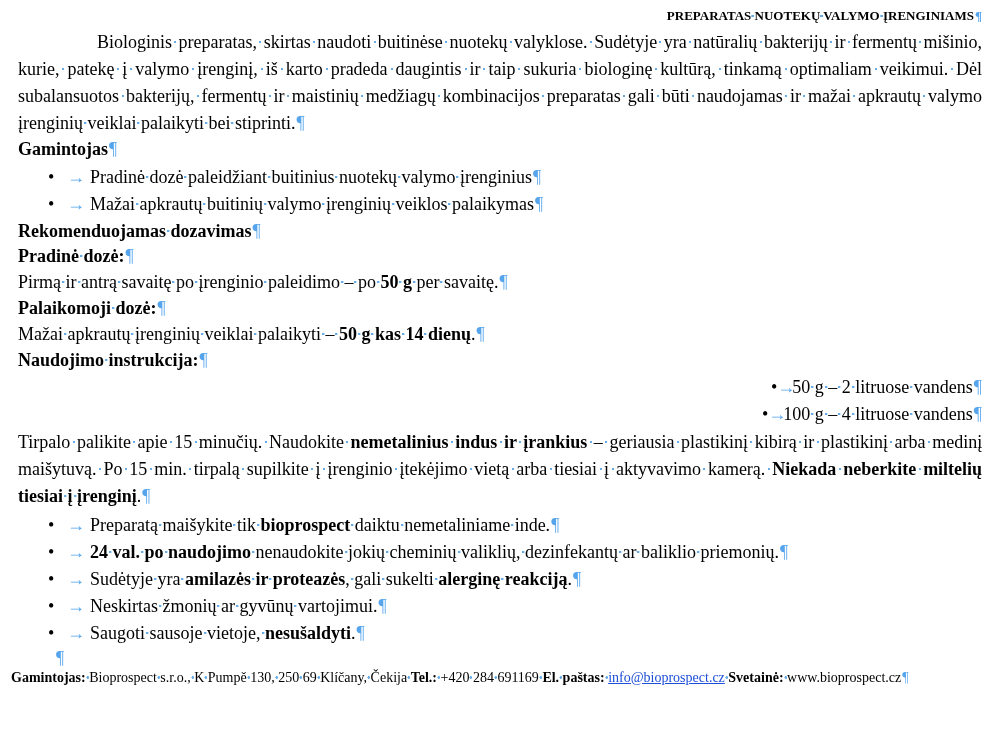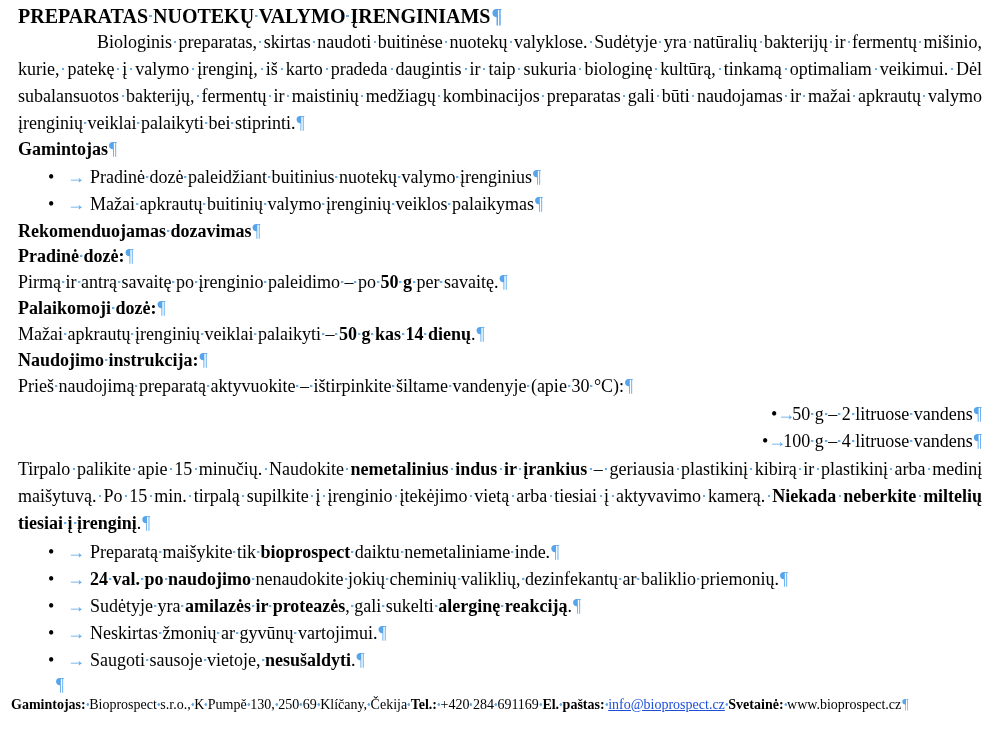--- a/index.html
+++ b/index.html
@@ -1,20 +1,20 @@
 <!DOCTYPE html>
 <html lang="lt"><head>
 <meta charset="utf-8">
 <style>
   html,body{margin:0;padding:0;background:#fff;}
   body{width:998px;height:756px;overflow:hidden;
        font-family:"Liberation Serif","DejaVu Serif",serif;
        font-size:18px;color:#000;}
   .doc{box-sizing:border-box;width:998px;height:756px;padding:3px 16px 0 18px;}
-  .title{text-align:left;font-weight:bold;font-size:20px;line-height:26px;}
+  .title{text-align:right;font-weight:bold;font-size:13px;line-height:26px;}
   .heading{line-height:25px;}
   .para{line-height:27px;font-family:Liberation Serif, serif;}
   .justify{text-align:justify;}
   .indent{text-indent:79px;}
   .b{font-weight:bold;}
   
   .mark{color:#56a5ec;}
   .pilcrow{padding-left:1px;}
   .sp{background:radial-gradient(circle,#66ace8 1.15px,rgba(255,255,255,0) 1.45px) center 52%/6px 6px no-repeat;}
   
@@ -43,21 +43,20 @@
     <div class="list w">
       <div class="row"><span class="blt">•</span><span class="tab mark">→</span><span>Pradinė<span class="sp"> </span>dozė<span class="sp"> </span>paleidžiant<span class="sp"> </span>buitinius<span class="sp"> </span>nuotekų<span class="sp"> </span>valymo<span class="sp"> </span>įrenginius</span><span class="mark pilcrow">¶</span></div>
       <div class="row"><span class="blt">•</span><span class="tab mark">→</span><span>Mažai<span class="sp"> </span>apkrautų<span class="sp"> </span>buitinių<span class="sp"> </span>valymo<span class="sp"> </span>įrenginių<span class="sp"> </span>veiklos<span class="sp"> </span>palaikymas</span><span class="mark pilcrow">¶</span></div>
     </div>
     <div class="heading"><span class="b ">Rekomenduojamas<span class="sp"> </span>dozavimas</span><span class="mark pilcrow">¶</span></div>
     <div class="heading"><span class="b ">Pradinė<span class="sp"> </span>dozė:</span><span class="mark pilcrow">¶</span></div>
     <div class="para"><span>Pirmą<span class="sp"> </span>ir<span class="sp"> </span>antrą<span class="sp"> </span>savaitę<span class="sp"> </span>po<span class="sp"> </span>įrenginio<span class="sp"> </span>paleidimo<span class="sp"> </span>–<span class="sp"> </span>po<span class="sp"> </span></span><span class="b ">50<span class="sp"> </span>g</span><span><span class="sp"> </span>per<span class="sp"> </span>savaitę.</span><span class="mark pilcrow">¶</span></div>
     <div class="heading"><span class="b ">Palaikomoji<span class="sp"> </span>dozė:</span><span class="mark pilcrow">¶</span></div>
     <div class="para"><span>Mažai<span class="sp"> </span>apkrautų<span class="sp"> </span>įrenginių<span class="sp"> </span>veiklai<span class="sp"> </span>palaikyti<span class="sp"> </span>–<span class="sp"> </span></span><span class="b ">50<span class="sp"> </span>g<span class="sp"> </span>kas<span class="sp"> </span>14<span class="sp"> </span>dienų</span><span>.</span><span class="mark pilcrow">¶</span></div>
     <div class="heading"><span class="b ">Naudojimo<span class="sp"> </span>instrukcija:</span><span class="mark pilcrow">¶</span></div>
-    <div class="para"><span>Prieš<span class="sp"> </span>naudojimą<span class="sp"> </span>preparatą<span class="sp"> </span>aktyvuokite<span class="sp"> </span>–<span class="sp"> </span>ištirpinkite<span class="sp"> </span>šiltame<span class="sp"> </span>vandenyje<span class="sp"> </span>(apie<span class="sp"> </span>30<span class="sp"> </span>°C):</span><span class="mark pilcrow">¶</span></div>
     <div class="list t">
       <div class="row"><span class="blt">•</span><span class="tab mark">→</span><span>50<span class="sp"> </span>g<span class="sp"> </span>–<span class="sp"> </span>2<span class="sp"> </span>litruose<span class="sp"> </span>vandens</span><span class="mark pilcrow">¶</span></div>
       <div class="row"><span class="blt">•</span><span class="tab mark">→</span><span>100<span class="sp"> </span>g<span class="sp"> </span>–<span class="sp"> </span>4<span class="sp"> </span>litruose<span class="sp"> </span>vandens</span><span class="mark pilcrow">¶</span></div>
     </div>
     <div class="para justify"><span>Tirpalo<span class="sp"> </span>palikite<span class="sp"> </span>apie<span class="sp"> </span>15<span class="sp"> </span>minučių.<span class="sp"> </span>Naudokite<span class="sp"> </span></span><span class="b ">nemetalinius<span class="sp"> </span>indus<span class="sp"> </span>ir<span class="sp"> </span>įrankius</span><span><span class="sp"> </span>–<span class="sp"> </span>geriausia<span class="sp"> </span>plastikinį<span class="sp"> </span>kibirą<span class="sp"> </span>ir<span class="sp"> </span>plastikinį<span class="sp"> </span>arba<span class="sp"> </span>medinį<span class="sp"> </span>maišytuvą.<span class="sp"> </span>Po<span class="sp"> </span>15<span class="sp"> </span>min.<span class="sp"> </span>tirpalą<span class="sp"> </span>supilkite<span class="sp"> </span>į<span class="sp"> </span>įrenginio<span class="sp"> </span>įtekėjimo<span class="sp"> </span>vietą<span class="sp"> </span>arba<span class="sp"> </span>tiesiai<span class="sp"> </span>į<span class="sp"> </span>aktyvavimo<span class="sp"> </span>kamerą.<span class="sp"> </span></span><span class="b ">Niekada<span class="sp"> </span>neberkite<span class="sp"> </span>miltelių<span class="sp"> </span>tiesiai<span class="sp"> </span>į<span class="sp"> </span>įrenginį</span><span>.</span><span class="mark pilcrow">¶</span></div>
     <div class="list w">
       <div class="row"><span class="blt">•</span><span class="tab mark">→</span><span>Preparatą<span class="sp"> </span>maišykite<span class="sp"> </span>tik<span class="sp"> </span></span><span class="b ">bioprospect</span><span><span class="sp"> </span>daiktu<span class="sp"> </span>nemetaliniame<span class="sp"> </span>inde.</span><span class="mark pilcrow">¶</span></div>
       <div class="row"><span class="blt">•</span><span class="tab mark">→</span><span class="b ">24<span class="sp"> </span>val.<span class="sp"> </span>po<span class="sp"> </span>naudojimo</span><span><span class="sp"> </span>nenaudokite<span class="sp"> </span>jokių<span class="sp"> </span>cheminių<span class="sp"> </span>valiklių,<span class="sp"> </span>dezinfekantų<span class="sp"> </span>ar<span class="sp"> </span>baliklio<span class="sp"> </span>priemonių.</span><span class="mark pilcrow">¶</span></div>
       <div class="row"><span class="blt">•</span><span class="tab mark">→</span><span>Sudėtyje<span class="sp"> </span>yra<span class="sp"> </span></span><span class="b ">amilazės<span class="sp"> </span>ir<span class="sp"> </span>proteazės</span><span>,<span class="sp"> </span>gali<span class="sp"> </span>sukelti<span class="sp"> </span></span><span class="b ">alerginę<span class="sp"> </span>reakciją</span><span>.</span><span class="mark pilcrow">¶</span></div>
       <div class="row"><span class="blt">•</span><span class="tab mark">→</span><span>Neskirtas<span class="sp"> </span>žmonių<span class="sp"> </span>ar<span class="sp"> </span>gyvūnų<span class="sp"> </span>vartojimui.</span><span class="mark pilcrow">¶</span></div>

